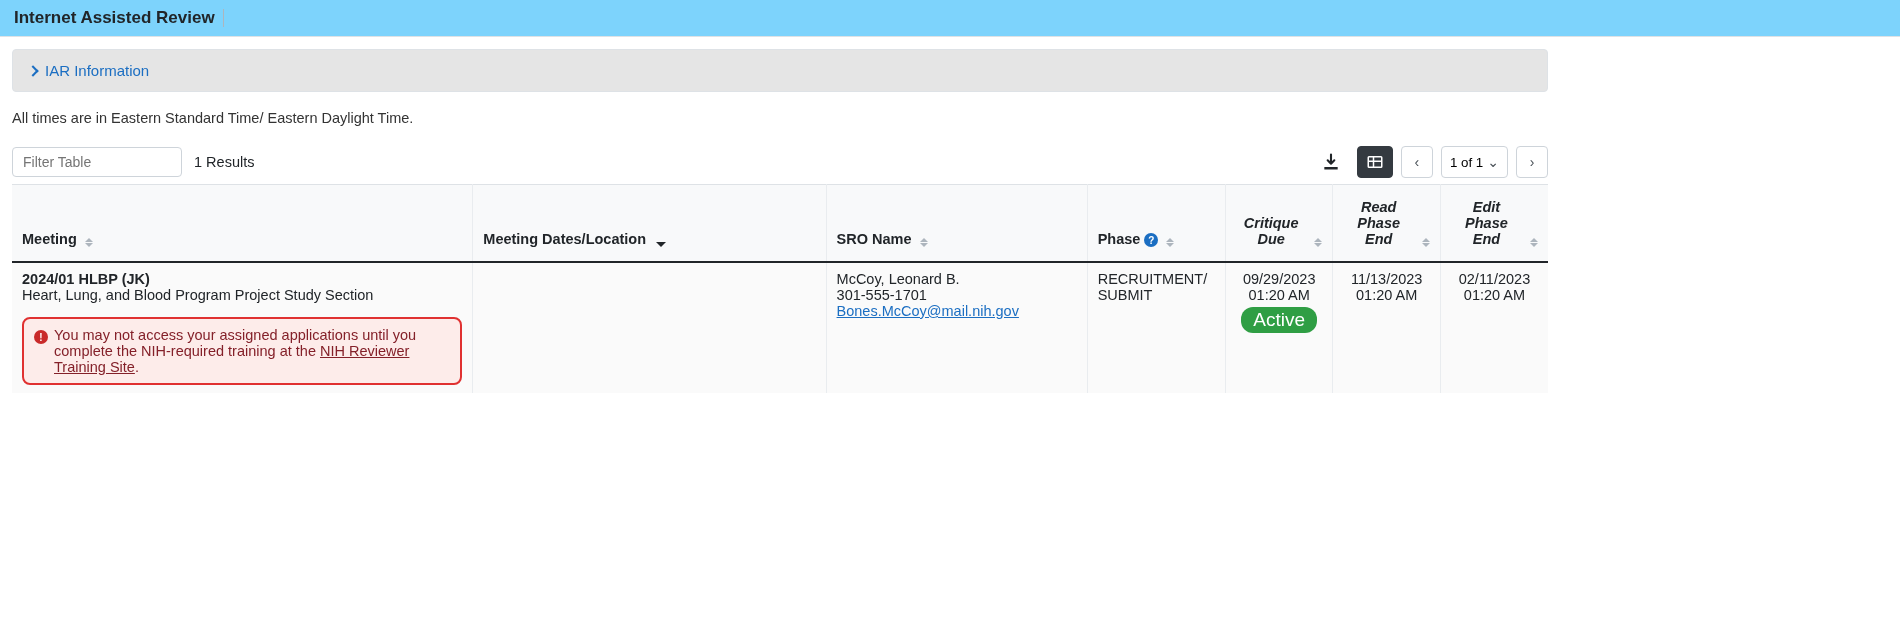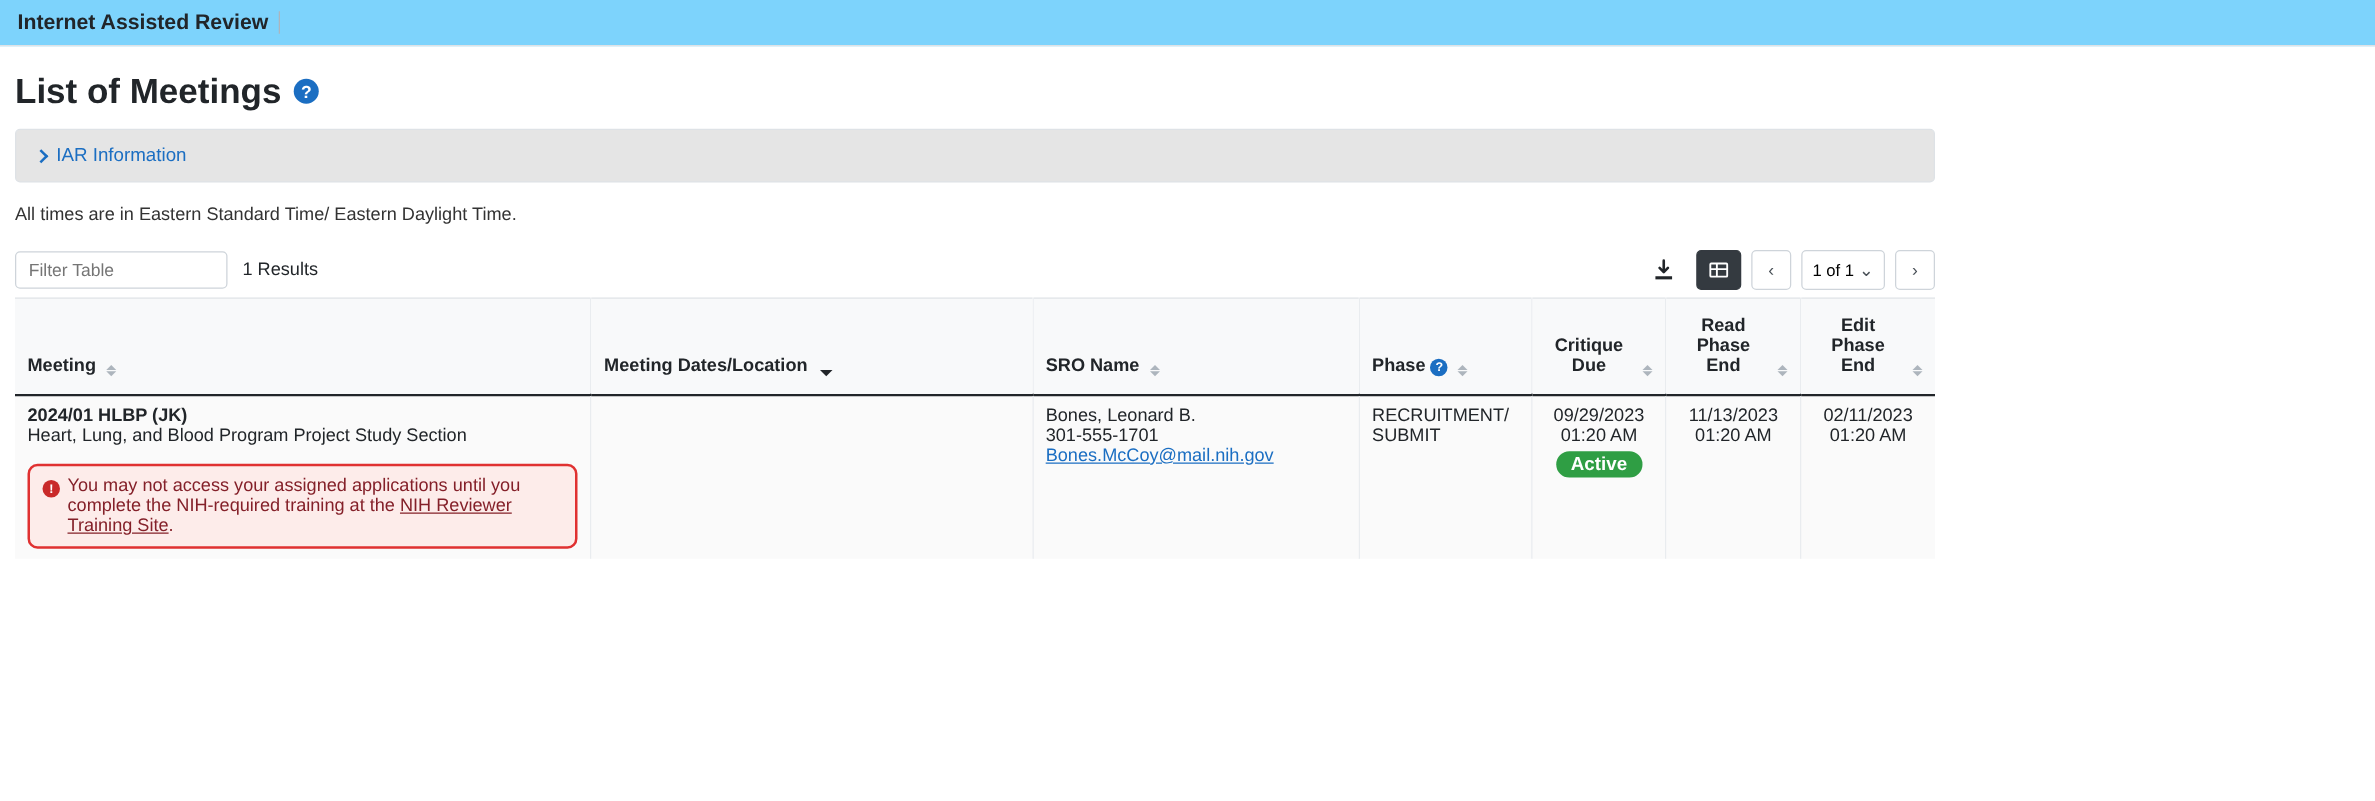--- a/index.html
+++ b/index.html
@@ -22,51 +22,47 @@
     .toolbar-right { display:flex; align-items:center; gap:8px; }
     .icon-btn { border:1px solid #ced4da; background:#fff; border-radius:4px; height:32px; min-width:32px; padding:0 8px; display:flex; align-items:center; justify-content:center; cursor:pointer; }
     .icon-btn.dark { background:#343a40; color:#fff; border-color:#343a40; }
     .icon-btn.noborder { border:none; background:transparent; }
     .page-select { display:flex; align-items:center; gap:4px; }
     table.meetings { width:100%; border-collapse: collapse; border-top:1px solid #dee2e6; }
     table.meetings thead th { background:#f8f9fa; text-align:left; font-weight:700; font-size:14.5px; padding: 14px 10px; border-bottom: 2px solid #212529; position: relative; vertical-align: bottom; }
     table.meetings tbody td { padding: 8px 10px; border-right:1px solid #e9ecef; vertical-align:top; font-size:14.5px;margin-top:28px; }
     table.meetings tbody td:last-child { border-right:none; }
     table.meetings thead th:not(:first-child) { border-left: 1px solid #e9ecef; }
-    .th-center { text-align:center !important; }
+    .th-center { text-align:center !important;font-style:italic; }
     .sort-both { display:inline-flex; flex-direction:column; margin-left:4px; line-height:5px; color:#adb5bd; vertical-align: middle; }
     .sort-both .up { width:0; height:0; border-left:4px solid transparent; border-right:4px solid transparent; border-bottom:4px solid #adb5bd; margin-bottom:1px; }
     .sort-both .down { width:0; height:0; border-left:4px solid transparent; border-right:4px solid transparent; border-top:4px solid #adb5bd; }
     .sort-down-active { display:inline-block; width:0; height:0; border-left:5px solid transparent; border-right:5px solid transparent; border-top:5px solid #212529; margin-left:6px; vertical-align: middle; }
     .meeting-title { font-weight:700; }
     .warning-box { margin-top:14px; background:#fdecea; border:2px solid #e03131; border-radius:8px; padding: 8px 10px; max-width: 470px; color:#842029; font-size:14.5px; display:flex; gap:6px; align-items:flex-start; }
     .warning-icon { width:14px; height:14px; border-radius:50%; background:#c92a2a; color:#fff; font-weight:700; font-size:10px; display:flex; align-items:center; justify-content:center; flex-shrink:0; margin-top:3px; }
     .warning-box a { color:#842029; text-decoration: underline; }
     .sro-link { color:#1b6ec2; text-decoration: underline; }
-    .badge-active { display:inline-block; background:#2f9e44; color:#fff; border-radius:12px; padding:2px 12px; font-weight:700; font-size:15px; margin-top:4px; }
+    .badge-active { display:inline-block; background:#2f9e44; color:#fff; border-radius:12px; padding:2px 12px; font-weight:400; font-size:19px; margin-top:4px; }
     td.center { text-align:center; }
     .dl-icon svg, .grid-icon svg { display:block; }
     .arrow { font-size:14px; color:#495057; }
     .th-inner { display:flex; align-items:flex-end; gap:4px; }
     .th-inner.center { justify-content:center; }
     tbody tr { background:#fafafa; }
   </style>
 </head>
 <body>
 
 <div class="topbar">
   <span>Internet Assisted Review</span>
   <span class="divider"></span>
 </div>
 
 <div class="content">
-  <div class="page-title-row">
-    <h1>List of Meetings</h1>
-    <span class="help-circle">?</span>
-  </div>
 
   <div class="info-panel">
     <div class="info-header">
       <span class="chevron"></span>
       <span>IAR Information</span>
     </div>
   </div>
 
   <div class="tz-note">All times are in Eastern Standard Time/ Eastern Daylight Time.</div>
 
@@ -175,21 +171,21 @@
           <div>Heart, Lung, and Blood Program Project Study Section</div>
           <div class="warning-box">
             <span class="warning-icon">!</span>
             <span>
               <span>You may not access your assigned applications until you complete the NIH-required training at the </span><a href="#">NIH Reviewer Training Site</a><span>.</span>
             </span>
           </div>
         </td>
         <td></td>
         <td>
-          <div>Bones, Leonard B.</div>
+          <div>McCoy, Leonard B.</div>
           <div>301-555-1701</div>
           <a href="#" class="sro-link">Bones.McCoy@mail.nih.gov</a>
         </td>
         <td>
           <div style="word-break: break-word;">RECRUITMENT/SUBMIT</div>
         </td>
         <td class="center">
           <div>09/29/2023</div>
           <div>01:20 AM</div>
           <span class="badge-active">Active</span>

